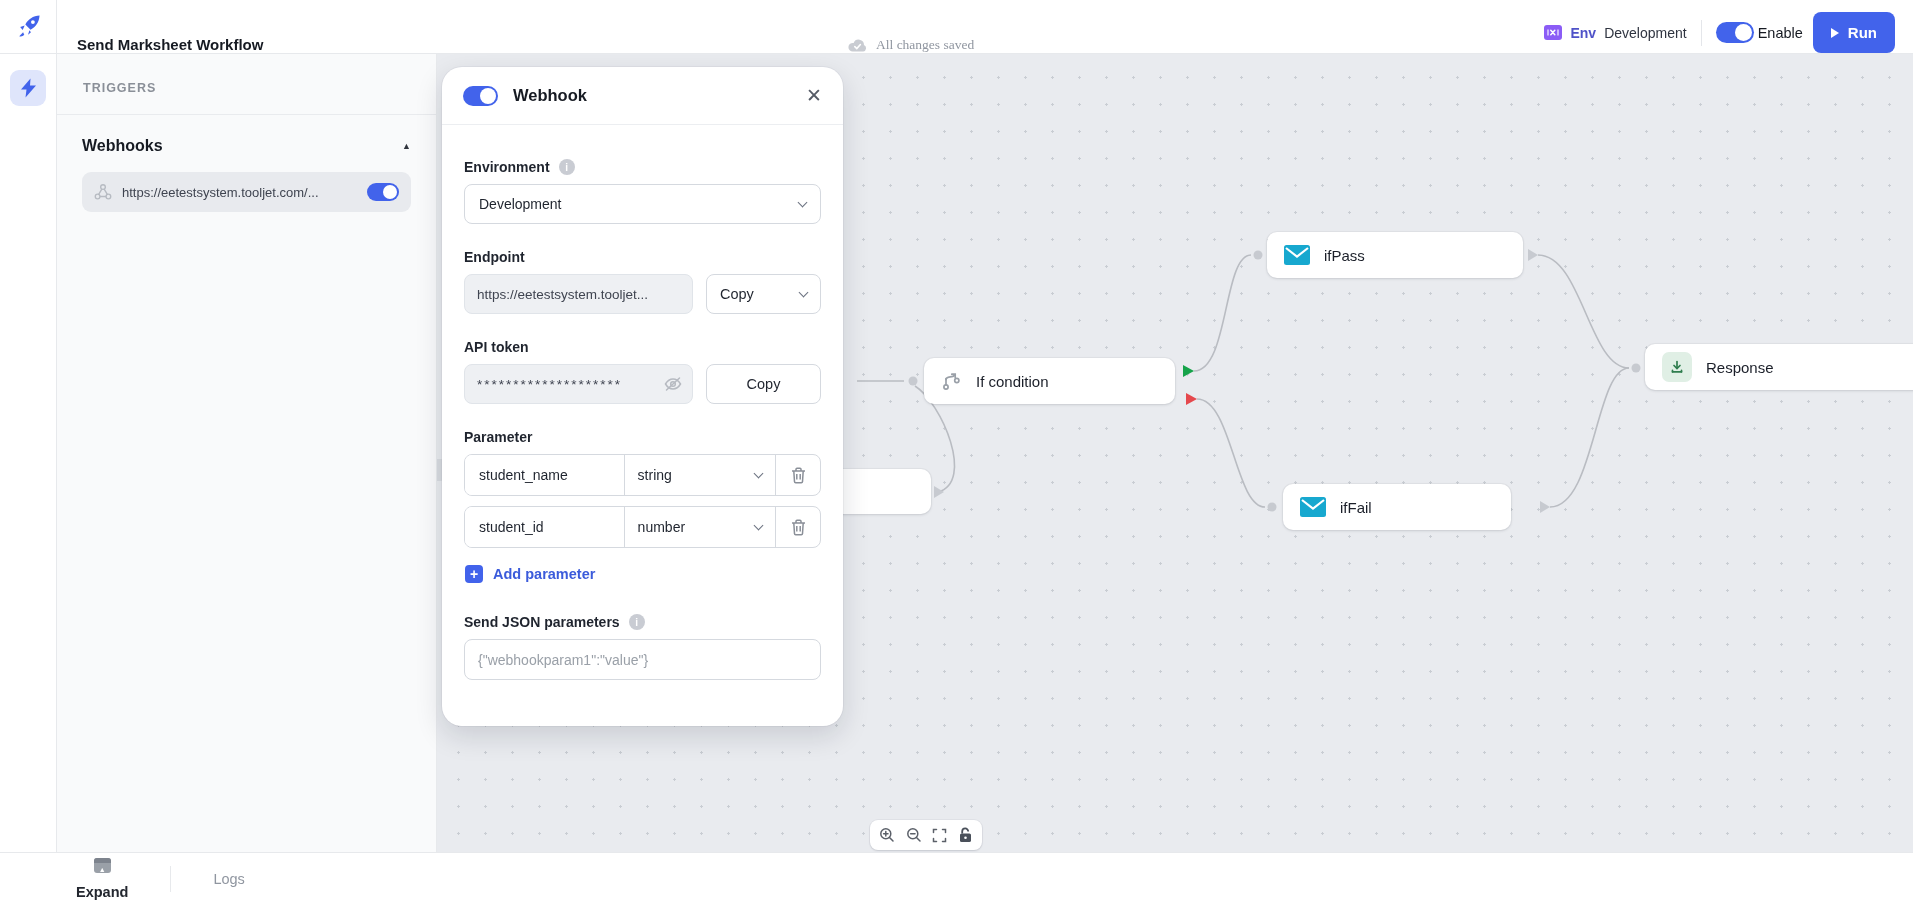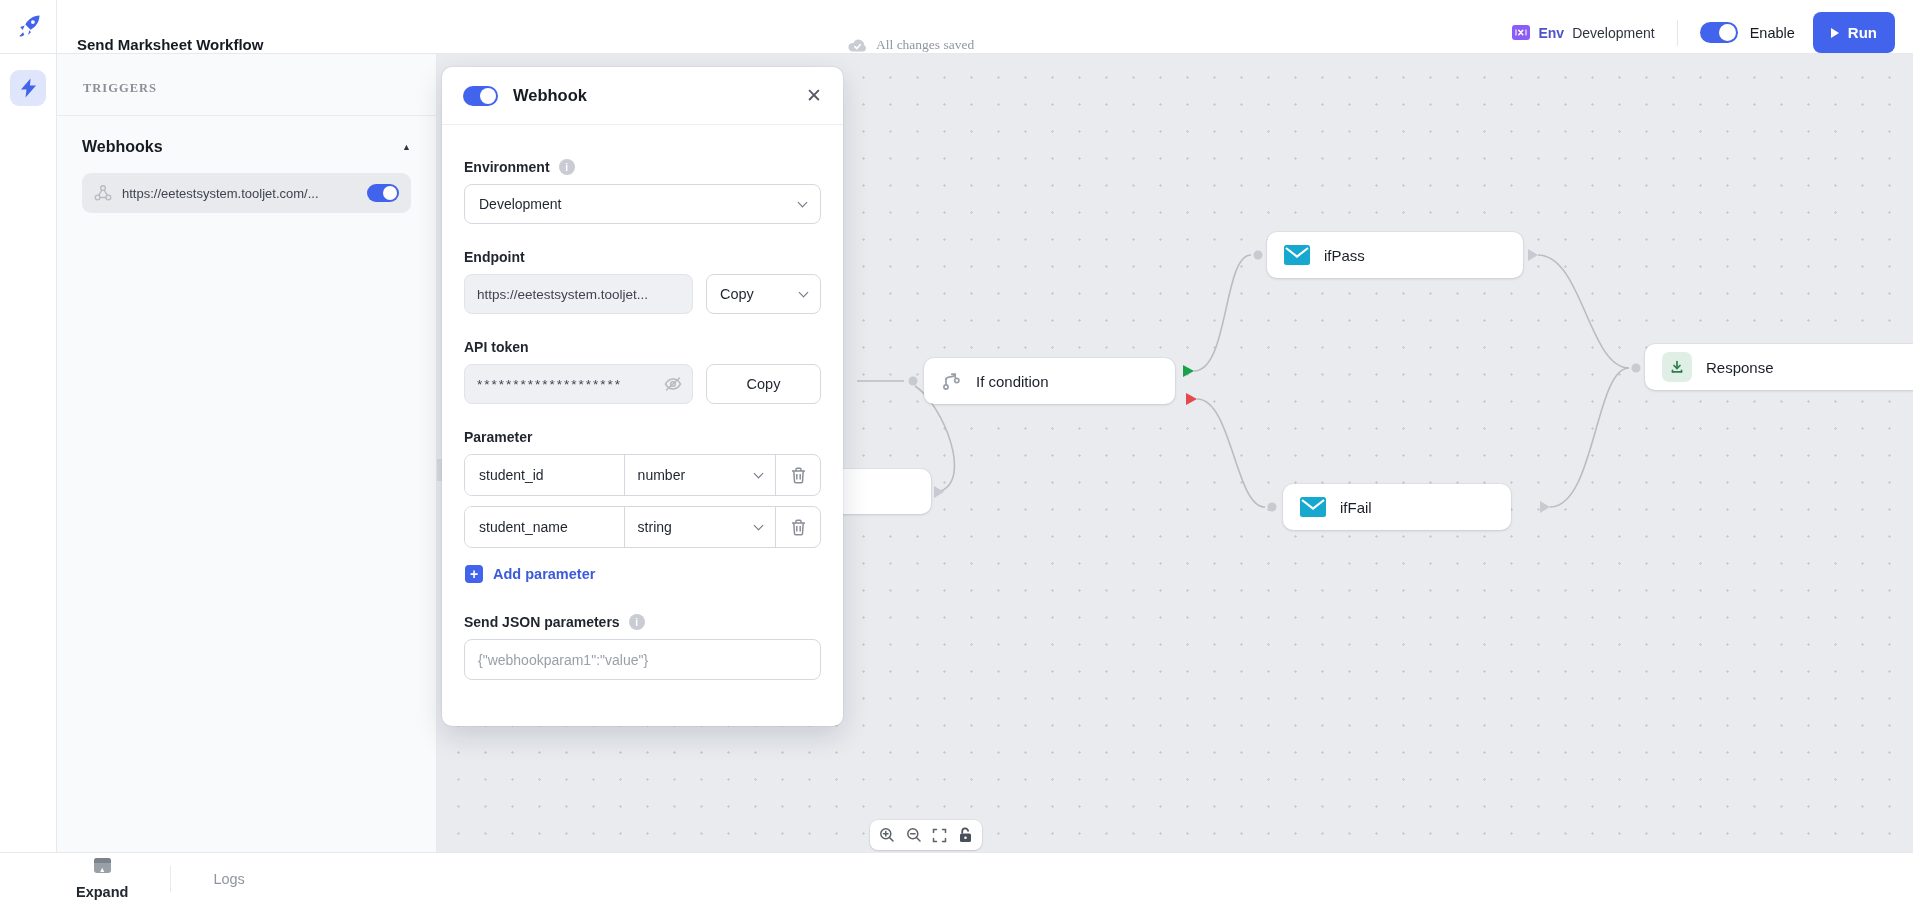--- a/index.html
+++ b/index.html
@@ -8,21 +8,21 @@
   .app { position:relative; width:1913px; height:905px; background:#fff; }
 
   
   .topbar { position:absolute; top:0; left:0; right:0; height:54px; background:#fff;
             border-bottom:1px solid #e7e9ec; display:flex; align-items:flex-end; z-index:50; }
   .logo-box { width:57px; height:54px; display:flex; align-items:center; justify-content:center;
               border-right:1px solid #e7e9ec; }
   .app-title { margin-left:20px; font-size:15px; font-weight:700; color:#161a22; }
   .save-status { position:absolute; left:848px; display:flex; align-items:center; gap:9px;
                  color:#9096a0; font-size:13.5px;font-family:Liberation Serif, serif; }
-  .topbar-right { position:absolute; right:18px; display:flex; align-items:center; gap:12px; }
+  .topbar-right { position:absolute; right:18px; display:flex; align-items:center; gap:4px; }
   .env-chip { display:flex; align-items:center; gap:8px; }
   .env-label { font-size:14px; font-weight:600; color:#4f52c8; }
   .env-value { font-size:14px; color:#2f3440; }
   .v-div { width:1px; height:26px; background:#e4e6ea; margin:0 10px; }
   .enable-label { font-size:14.5px; font-weight:500; color:#161a22; margin-right:6px; }
   .run-btn { display:flex; align-items:center; gap:9px; background:#4263eb; color:#fff;
              border:none; border-radius:8px; padding:12px 18px; font-size:15px; font-weight:600;
              font-family:inherit; cursor:pointer; }
   .play-tri { width:0; height:0; border-left:8px solid #fff; border-top:5px solid transparent;
               border-bottom:5px solid transparent; }
@@ -37,21 +37,21 @@
   
   .left-rail { position:absolute; left:0; top:54px; bottom:53px; width:57px; background:#fff;
                border-right:1px solid #e7e9ec; display:flex; justify-content:center; z-index:40; }
   .rail-btn { margin-top:16px; width:36px; height:36px; border-radius:9px; background:#dfe5fb;
               display:flex; align-items:center; justify-content:center; cursor:pointer; }
 
   
   .sidebar { position:absolute; left:57px; top:54px; bottom:53px; width:380px; background:#f9fafb;
              border-right:1px solid #e7e9ec; z-index:40; }
   .sb-title { padding:27px 26px 19px; font-size:12.5px; font-weight:600; letter-spacing:.08em;
-              color:#8a8f98; border-bottom:1px solid #e9ebee;font-family:Liberation Serif, serif; }
+              color:#8a8f98; border-bottom:1px solid #e9ebee; }
   .sb-group { padding:0 25px; }
   .group-header { margin-top:22px; display:flex; align-items:center; justify-content:space-between;
                   font-size:16px; font-weight:700; color:#161a22; cursor:pointer; }
   .caret-up { font-size:9px; color:#30343d; }
   .webhook-item { margin-top:17px; height:40px; background:#e8eaee; border-radius:9px;
                   display:flex; align-items:center; gap:10px; padding:0 12px; cursor:pointer; }
   .webhook-url { flex:1; font-size:13px; color:#3f4450; white-space:nowrap; overflow:hidden;
                  text-overflow:ellipsis; }
 
   
@@ -83,21 +83,21 @@
                align-items:center; justify-content:center; }
   .sb-collapse-tab { position:absolute; left:0px; top:405px; width:9px; height:22px;
                      background:#d9dce1; border-radius:0 5px 5px 0; cursor:pointer; }
   .ctrl-bar { position:absolute; left:433px; top:766px; width:112px; height:30px; background:#fff;
               border-radius:8px; box-shadow:0 1px 2px rgba(16,24,40,.12), 0 0 0 1px rgba(16,24,40,.04);
               display:flex; align-items:center; justify-content:space-between; padding:0 9px; }
   .ctrl-bar > span { display:flex; cursor:pointer; }
 
   
   .modal { position:absolute; left:442px; top:67px; width:401px; height:659px; background:#fff;
-           border-radius:10px; box-shadow:0 10px 28px rgba(16,24,40,.14), 0 0 0 1px rgba(16,24,40,.04);
+           border-radius:20px; box-shadow:0 10px 28px rgba(16,24,40,.14), 0 0 0 1px rgba(16,24,40,.04);
            z-index:45; }
   .modal-header { height:58px; border-bottom:1px solid #eceef1; display:flex; align-items:center;
                   gap:15px; padding:0 21px; }
   .modal-title { font-size:16.5px; font-weight:700; color:#161a22; }
   .close-x { margin-left:auto; font-size:19px; color:#555b66; cursor:pointer; line-height:1; }
   .modal-body { padding:17px 22px 0; }
   .field-label { display:flex; align-items:center; gap:9px; font-size:14px; font-weight:700;
                  color:#1f242e; margin-bottom:9px; }
   .mt { margin-top:25px; }
   .info-i { width:16px; height:16px; border-radius:50%; background:#c9ccd3; color:#fff;
@@ -355,38 +355,38 @@
           </span>
         </div>
         <button class="copy-btn">Copy</button>
       </div>
 
       <div class="field-label mt">
         <span>Parameter</span>
       </div>
 
       <div class="param-row">
-        <input class="p-name" value="student_id" style="">
+        <input class="p-name" value="student_name" style="">
         <div class="p-type">
-          <span>number</span>
+          <span>string</span>
           <span class="chev"></span>
         </div>
         <div class="p-del">
           <svg width="15" height="17" viewBox="0 0 15 17" fill="none" stroke="#8a8f98" stroke-width="1.5">
             <path d="M1 4 h13 M5 4 V2.2 a1 1 0 0 1 1-1 h3 a1 1 0 0 1 1 1 V4"></path>
             <path d="M2.8 4 l.7 10.6 a1.2 1.2 0 0 0 1.2 1.1 h5.6 a1.2 1.2 0 0 0 1.2-1.1 L12.2 4"></path>
             <path d="M5.8 7 v5.5 M9.2 7 v5.5"></path>
           </svg>
         </div>
       </div>
 
       <div class="param-row">
-        <input class="p-name" value="student_name" style="">
+        <input class="p-name" value="student_id" style="">
         <div class="p-type">
-          <span>string</span>
+          <span>number</span>
           <span class="chev"></span>
         </div>
         <div class="p-del">
           <svg width="15" height="17" viewBox="0 0 15 17" fill="none" stroke="#8a8f98" stroke-width="1.5">
             <path d="M1 4 h13 M5 4 V2.2 a1 1 0 0 1 1-1 h3 a1 1 0 0 1 1 1 V4"></path>
             <path d="M2.8 4 l.7 10.6 a1.2 1.2 0 0 0 1.2 1.1 h5.6 a1.2 1.2 0 0 0 1.2-1.1 L12.2 4"></path>
             <path d="M5.8 7 v5.5 M9.2 7 v5.5"></path>
           </svg>
         </div>
       </div>

